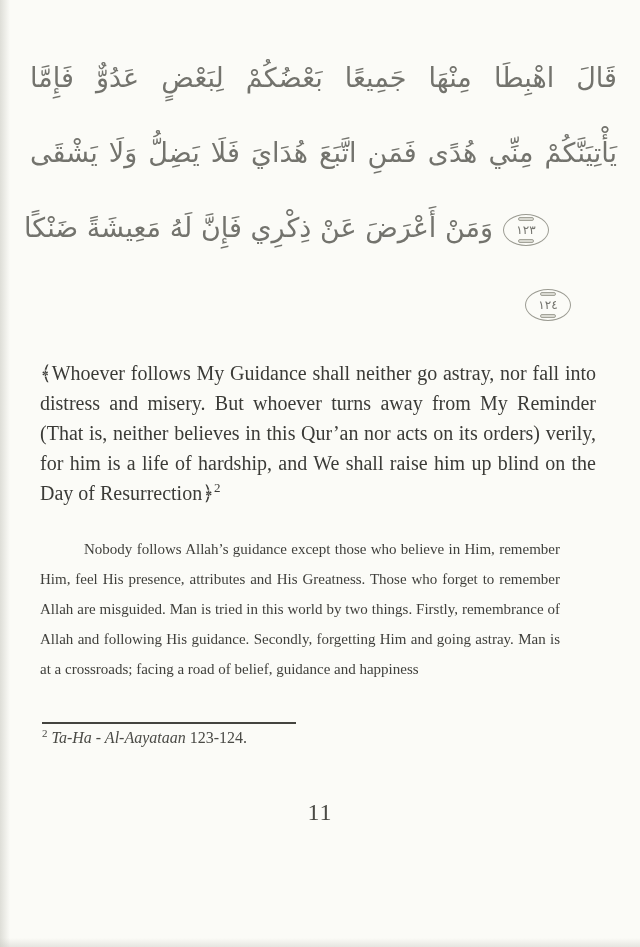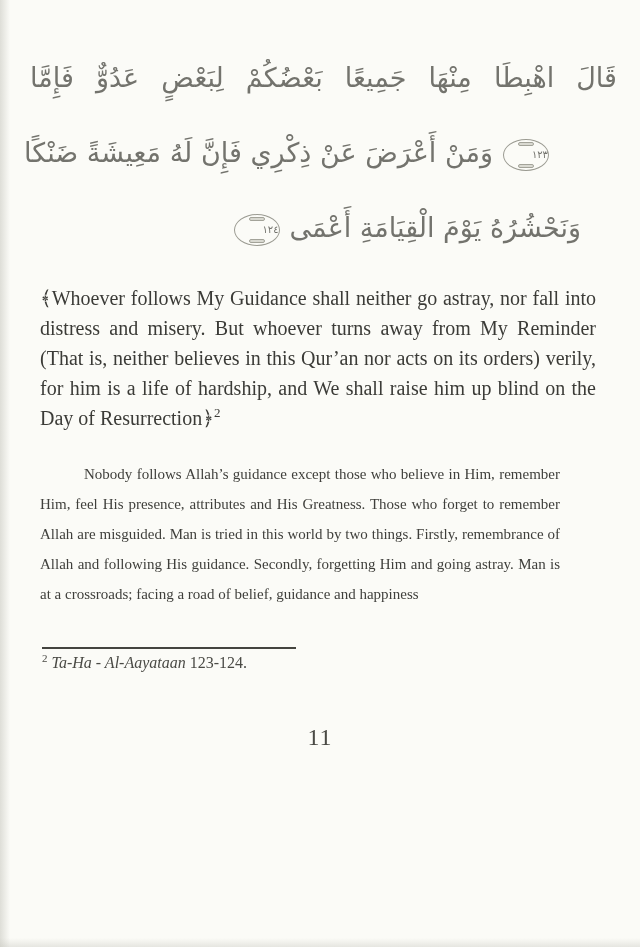--- a/index.html
+++ b/index.html
@@ -52,21 +52,21 @@
     width:16px;height:4px;
     border:1px solid #a3a399;
     border-radius:3px;
     background:#d9d9d1;
     box-sizing:border-box;
   }
   .verse-marker::before{ top:2px; }
   .verse-marker::after{ bottom:2px; }
   .vm-num{
     position:absolute;left:0;top:0;right:0;bottom:0;
-    font-size:10px;line-height:30px;
+    font-size:12px;line-height:30px;text-align:center;
     color:#73736d;
     letter-spacing:1px;
   }
 
   
   .translation{
     margin:18px 44px 0 40px;
     font-weight:normal;
     font-size:20px;
     line-height:30px;
@@ -111,25 +111,26 @@
     color:#4a4a45;
   }
 </style>
 </head>
 <body>
 
 <div class="page">
 
   <div class="quran" dir="rtl" lang="ar">
     <div class="q-line q-stretch">قَالَ اهْبِطَا مِنْهَا جَمِيعًا بَعْضُكُمْ لِبَعْضٍ عَدُوٌّ فَإِمَّا</div>
+    <div class="q-line q-stretch">يَأْتِيَنَّكُمْ مِنِّي هُدًى فَمَنِ اتَّبَعَ هُدَايَ فَلَا يَضِلُّ وَلَا يَشْقَى</div>
     <div class="q-line q-line3">
       <span class="verse-marker"><span class="vm-num">١٢٣</span></span><span>وَمَنْ أَعْرَضَ عَنْ ذِكْرِي فَإِنَّ لَهُ مَعِيشَةً ضَنْكًا</span>
     </div>
     <div class="q-line q-line4">
-      <span>وَنَحْشُرُهُ يَوْمَ الْقِيَامَةِ أَعْمَى</span><span class="verse-marker"><span class="vm-num">١٢٤</span></span>
+      <span class="verse-marker"><span class="vm-num">١٢٤</span></span>
     </div>
   </div>
 
   <p class="translation"><span>﴾Whoever follows My Guidance shall neither go astray, nor fall into distress and misery.  But whoever turns away from My Reminder (That is, neither believes in this Qur’an nor acts on its orders) verily, for him is a life of hardship, and We shall raise him up blind on the Day of Resurrection﴿</span><sup>2</sup></p>
 
   <p class="commentary">Nobody follows Allah’s guidance except those who believe in Him, remember Him, feel His presence, attributes and His Greatness.  Those who forget to remember Allah are misguided.  Man is tried in this world by two things.  Firstly, remembrance of Allah and following His guidance.  Secondly, forgetting Him and going astray.  Man is at a crossroads; facing a road of belief, guidance and happiness</p>
 
   <div class="footnote-rule"></div>
 
   <p class="footnote"><sup>2</sup> <span class="fn-italic">Ta-Ha - Al-Aayataan</span> <span>123-124.</span></p>

